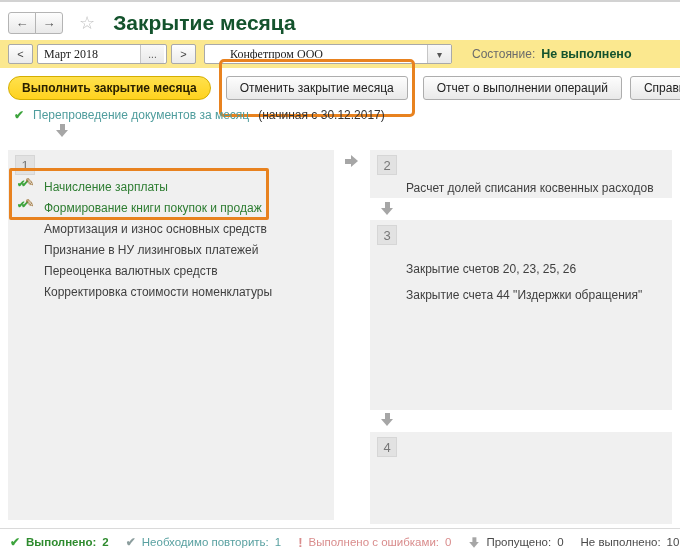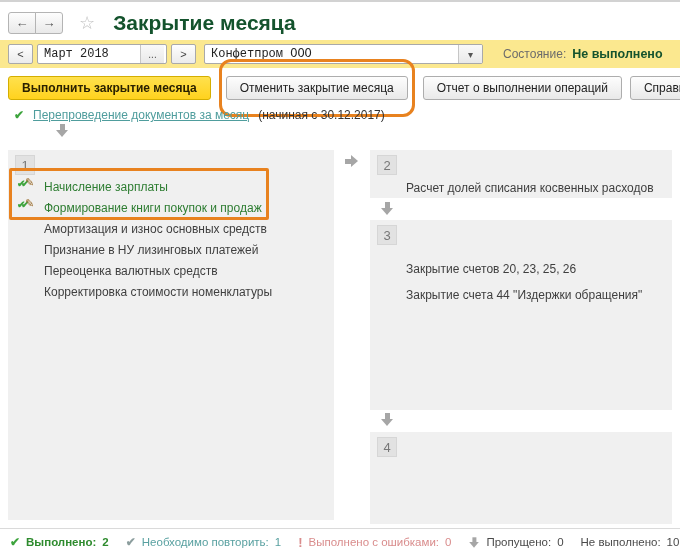--- a/index.html
+++ b/index.html
@@ -13,41 +13,41 @@
   .navbtn { width:28px; height:22px; border:1px solid #b4b4b4; background:linear-gradient(#fdfdfd,#e9e9e9); color:#555; font-size:13px; line-height:20px; padding:0; cursor:pointer; font-family:inherit; }
   .navbtn.back { border-radius:3px 0 0 3px; }
   .navbtn.fwd { border-radius:0 3px 3px 0; margin-left:-1px; }
   .star { margin-left:16px; color:#c0c0c0; font-size:18px; cursor:pointer; }
   .title { margin-left:18px; font-size:21px; font-weight:bold; color:#14532d; }
 
   
   .periodbar { position:absolute; top:38px; left:0; right:0; height:28px; background:#fbe88f; display:flex; align-items:center; padding:0 8px; }
   .sbtn { width:25px; height:20px; border:1px solid #a9a9a9; border-radius:2px; background:linear-gradient(#fefefe,#ebebeb); font-size:11px; color:#444; cursor:pointer; font-family:inherit; }
   .field { display:flex; height:20px; background:#fff; border:1px solid #a9a9a9; border-radius:2px; overflow:hidden; }
-  .field input { border:none; outline:none; padding:0 6px; font-size:12px; font-family:Liberation Mono, monospace; color:#222; background:transparent; }
+  .field input { border:none; outline:none; padding:0 6px; font-size:12px; font-family:Liberation Serif, serif; color:#222; background:transparent; }
   .period { width:130px; margin:0 4px; }
   .period input { width:102px; }
   .inbtn { width:24px; border:none; border-left:1px solid #c6c6c6; background:linear-gradient(#f9f9f9,#e9e9e9); font-size:10px; color:#555; cursor:pointer; font-family:inherit; }
-  .org { width:279px; margin-left:8px; }
+  .org { width:248px; margin-left:8px;padding-left:19px; }
   .org input { flex:1; }
   .statusbox { margin-left:20px; font-size:12px; color:#6b6b6b; }
   .statusbox b { color:#14532d; margin-left:6px; font-size:12.5px; }
 
   
   .toolbar { position:absolute; top:68px; left:8px; height:36px; display:flex; align-items:center; gap:8px; }
   .btn { height:24px; padding:0 13px; border:1px solid #ادад; border:1px solid #adadad; border-radius:3px; background:linear-gradient(#fdfdfd,#e9e9e9); font-size:12px; color:#222; cursor:pointer; font-family:inherit; white-space:nowrap; }
-  .btn.yellow { background:linear-gradient(#ffe14d,#ffd21e); border-color:#d4ae00; font-weight:bold; color:#2a2100; }
-  .annotation { display:inline-block; border:3px solid #e8821f; border-radius:12px; padding:14px 4px; background:transparent; }
+  .btn.yellow { background:linear-gradient(#ffe14d,#ffd21e); border-color:#d4ae00; font-weight:bold; color:#2a2100;border-radius:12px; }
+  .annotation { display:inline-block; border:3px solid #e8821f; border-radius:5px; padding:14px 4px; background:transparent; }
 
   
   .reposting { position:absolute; top:106px; left:14px; display:flex; align-items:center; gap:9px; font-size:12px; }
   .chk { font-weight:bold; font-size:12px; }
   .chk.green { color:#3da43d; }
   .chk.gray { color:#8c9e9e; }
-  a.link { text-decoration:underline; cursor:pointer; }
+  a.link { cursor:pointer; }
   .teal { color:#4f9d9d; }
   .note { color:#333; }
 
   
   .arrow-down { position:absolute; display:inline-flex; flex-direction:column; align-items:center; }
   .arrow-down .stem { width:5px; height:6px; background:#a6a6a6; }
   .arrow-down .head { width:0; height:0; border-left:6px solid transparent; border-right:6px solid transparent; border-top:7px solid #a6a6a6; }
   .arrow-right { position:absolute; display:inline-flex; align-items:center; }
   .arrow-right .stem { width:6px; height:5px; background:#a6a6a6; }
   .arrow-right .head { width:0; height:0; border-top:6px solid transparent; border-bottom:6px solid transparent; border-left:7px solid #a6a6a6; }

